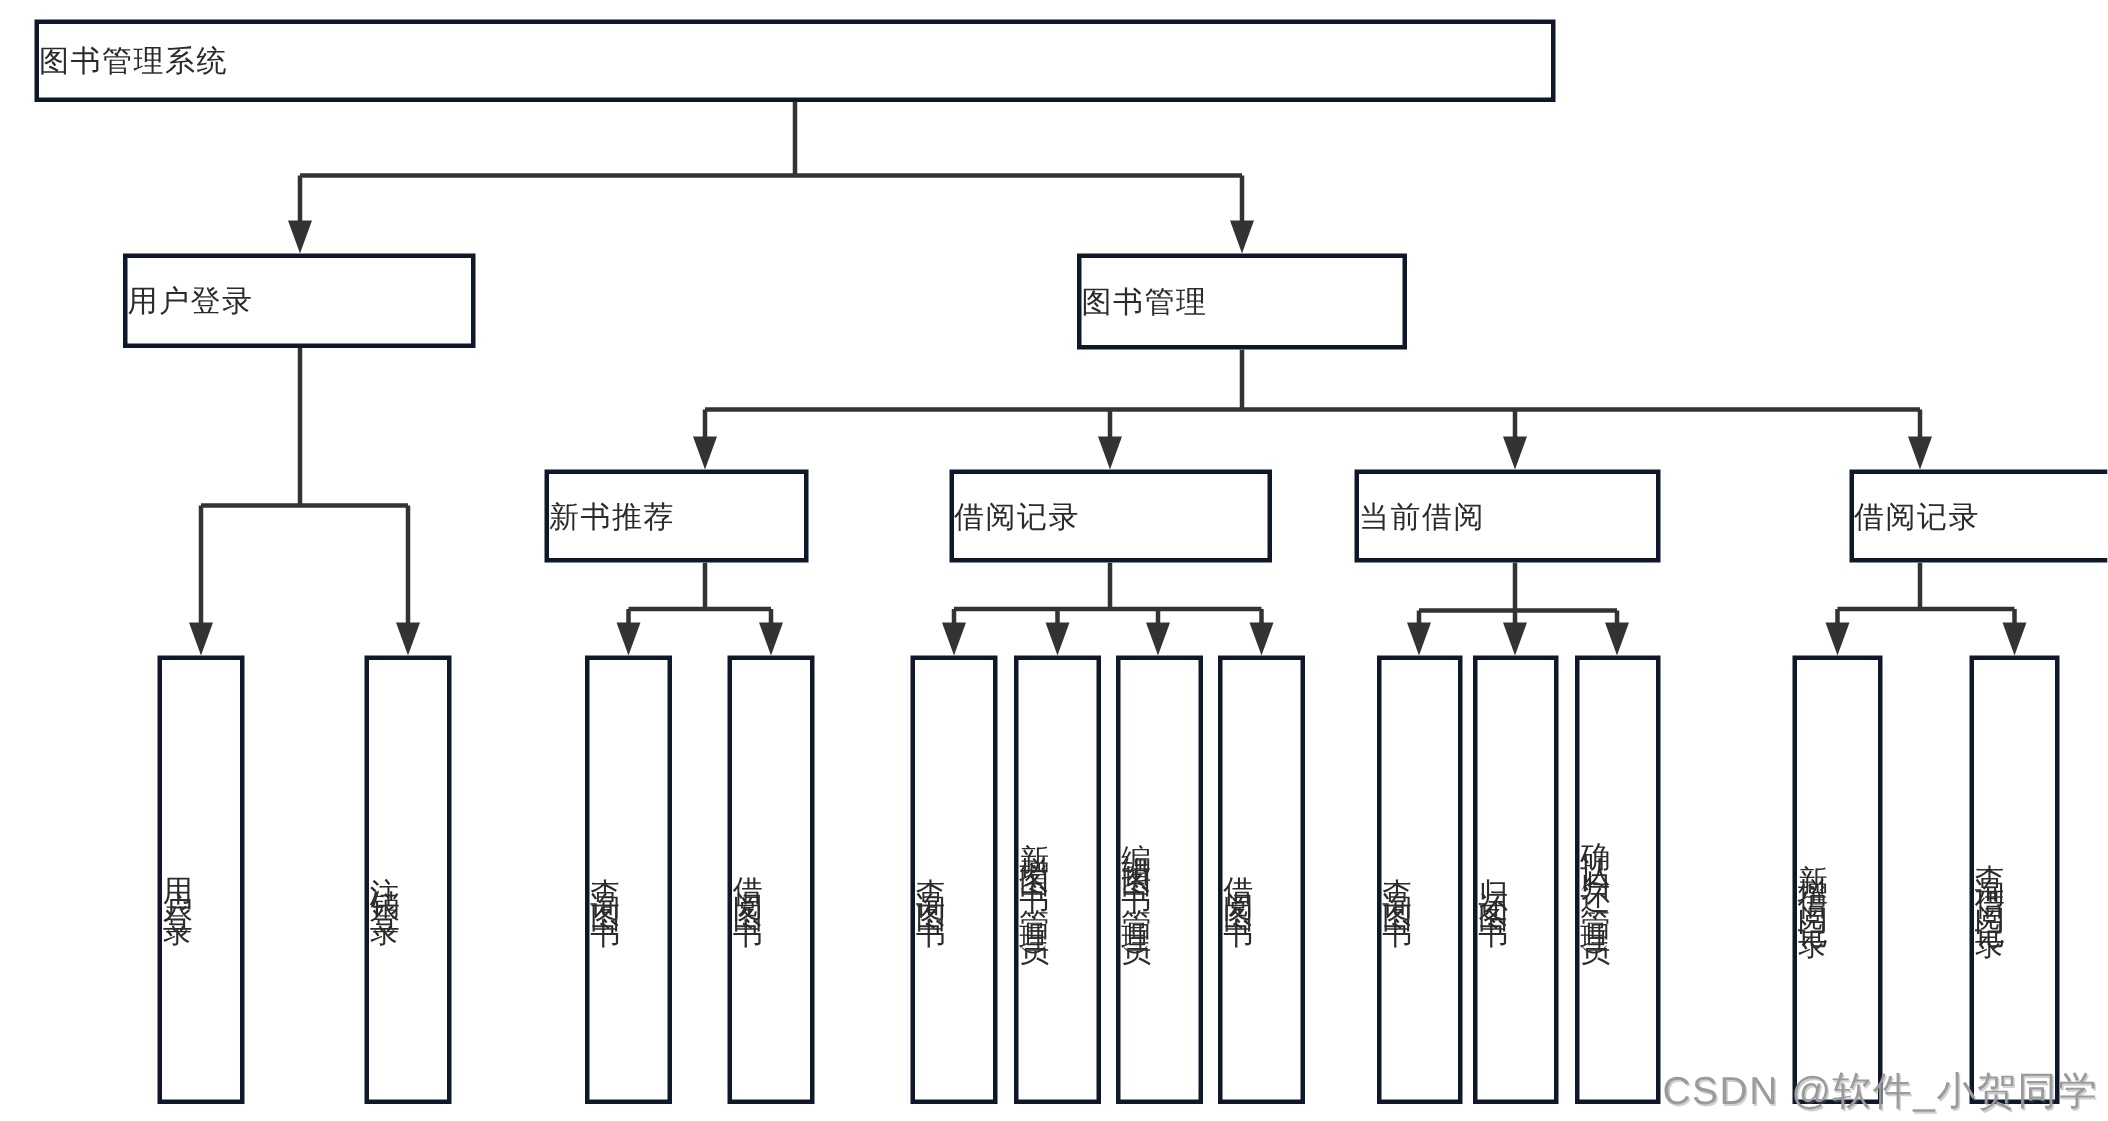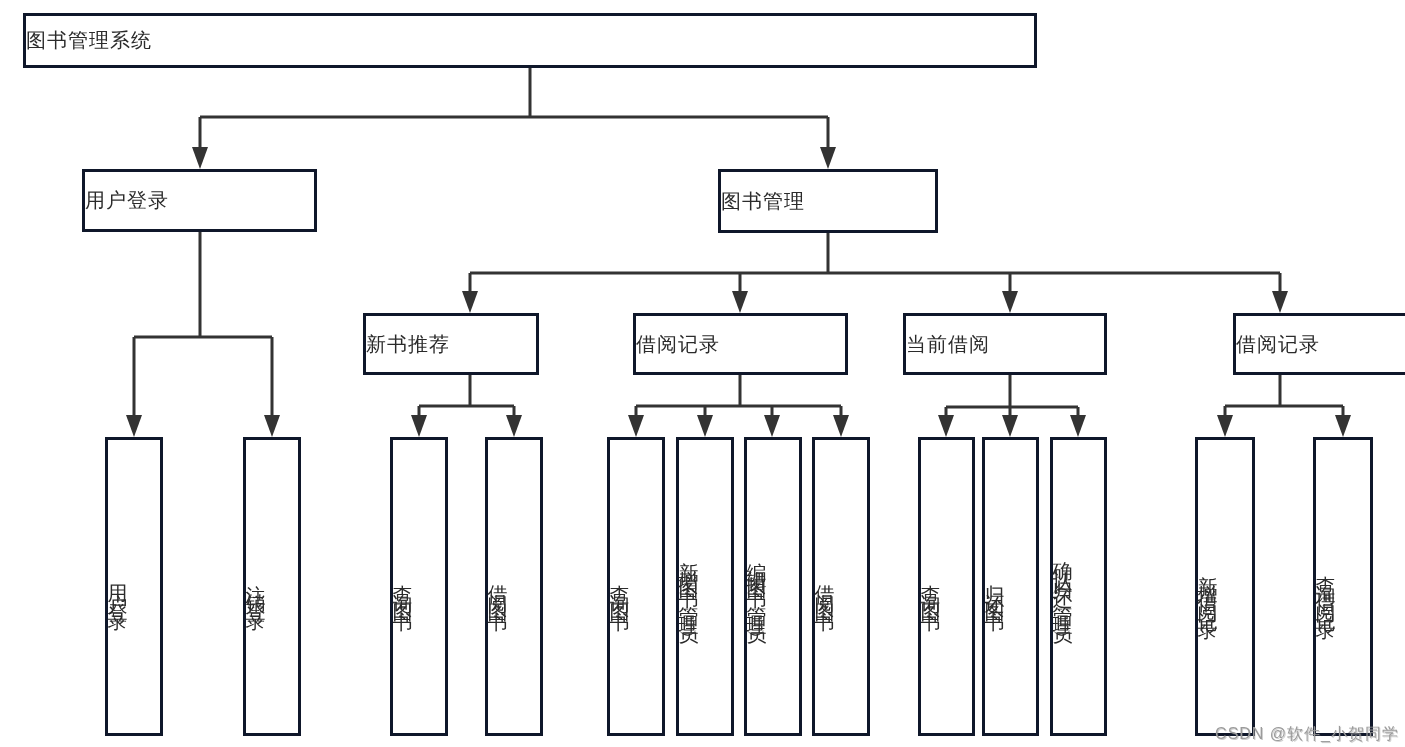--- a/index.html
+++ b/index.html
@@ -27,21 +27,21 @@
     writing-mode:vertical-rl;
     text-orientation:mixed;
     letter-spacing:9px;
     line-height:1;
     white-space:nowrap;
   }
   .watermark{
     position:absolute;
     right:6px;
     bottom:2px;
-    font-size:16px;
+    font-size:26px;
     color:#9b9b9b;
     letter-spacing:1px;
     text-shadow:1px 1px 0 rgba(120,120,120,0.35);
   }
   .line{stroke:#333333;stroke-width:3;fill:none;}
   .arrow{fill:#333333;stroke:none;}
 </style>
 </head>
 <body>
 

